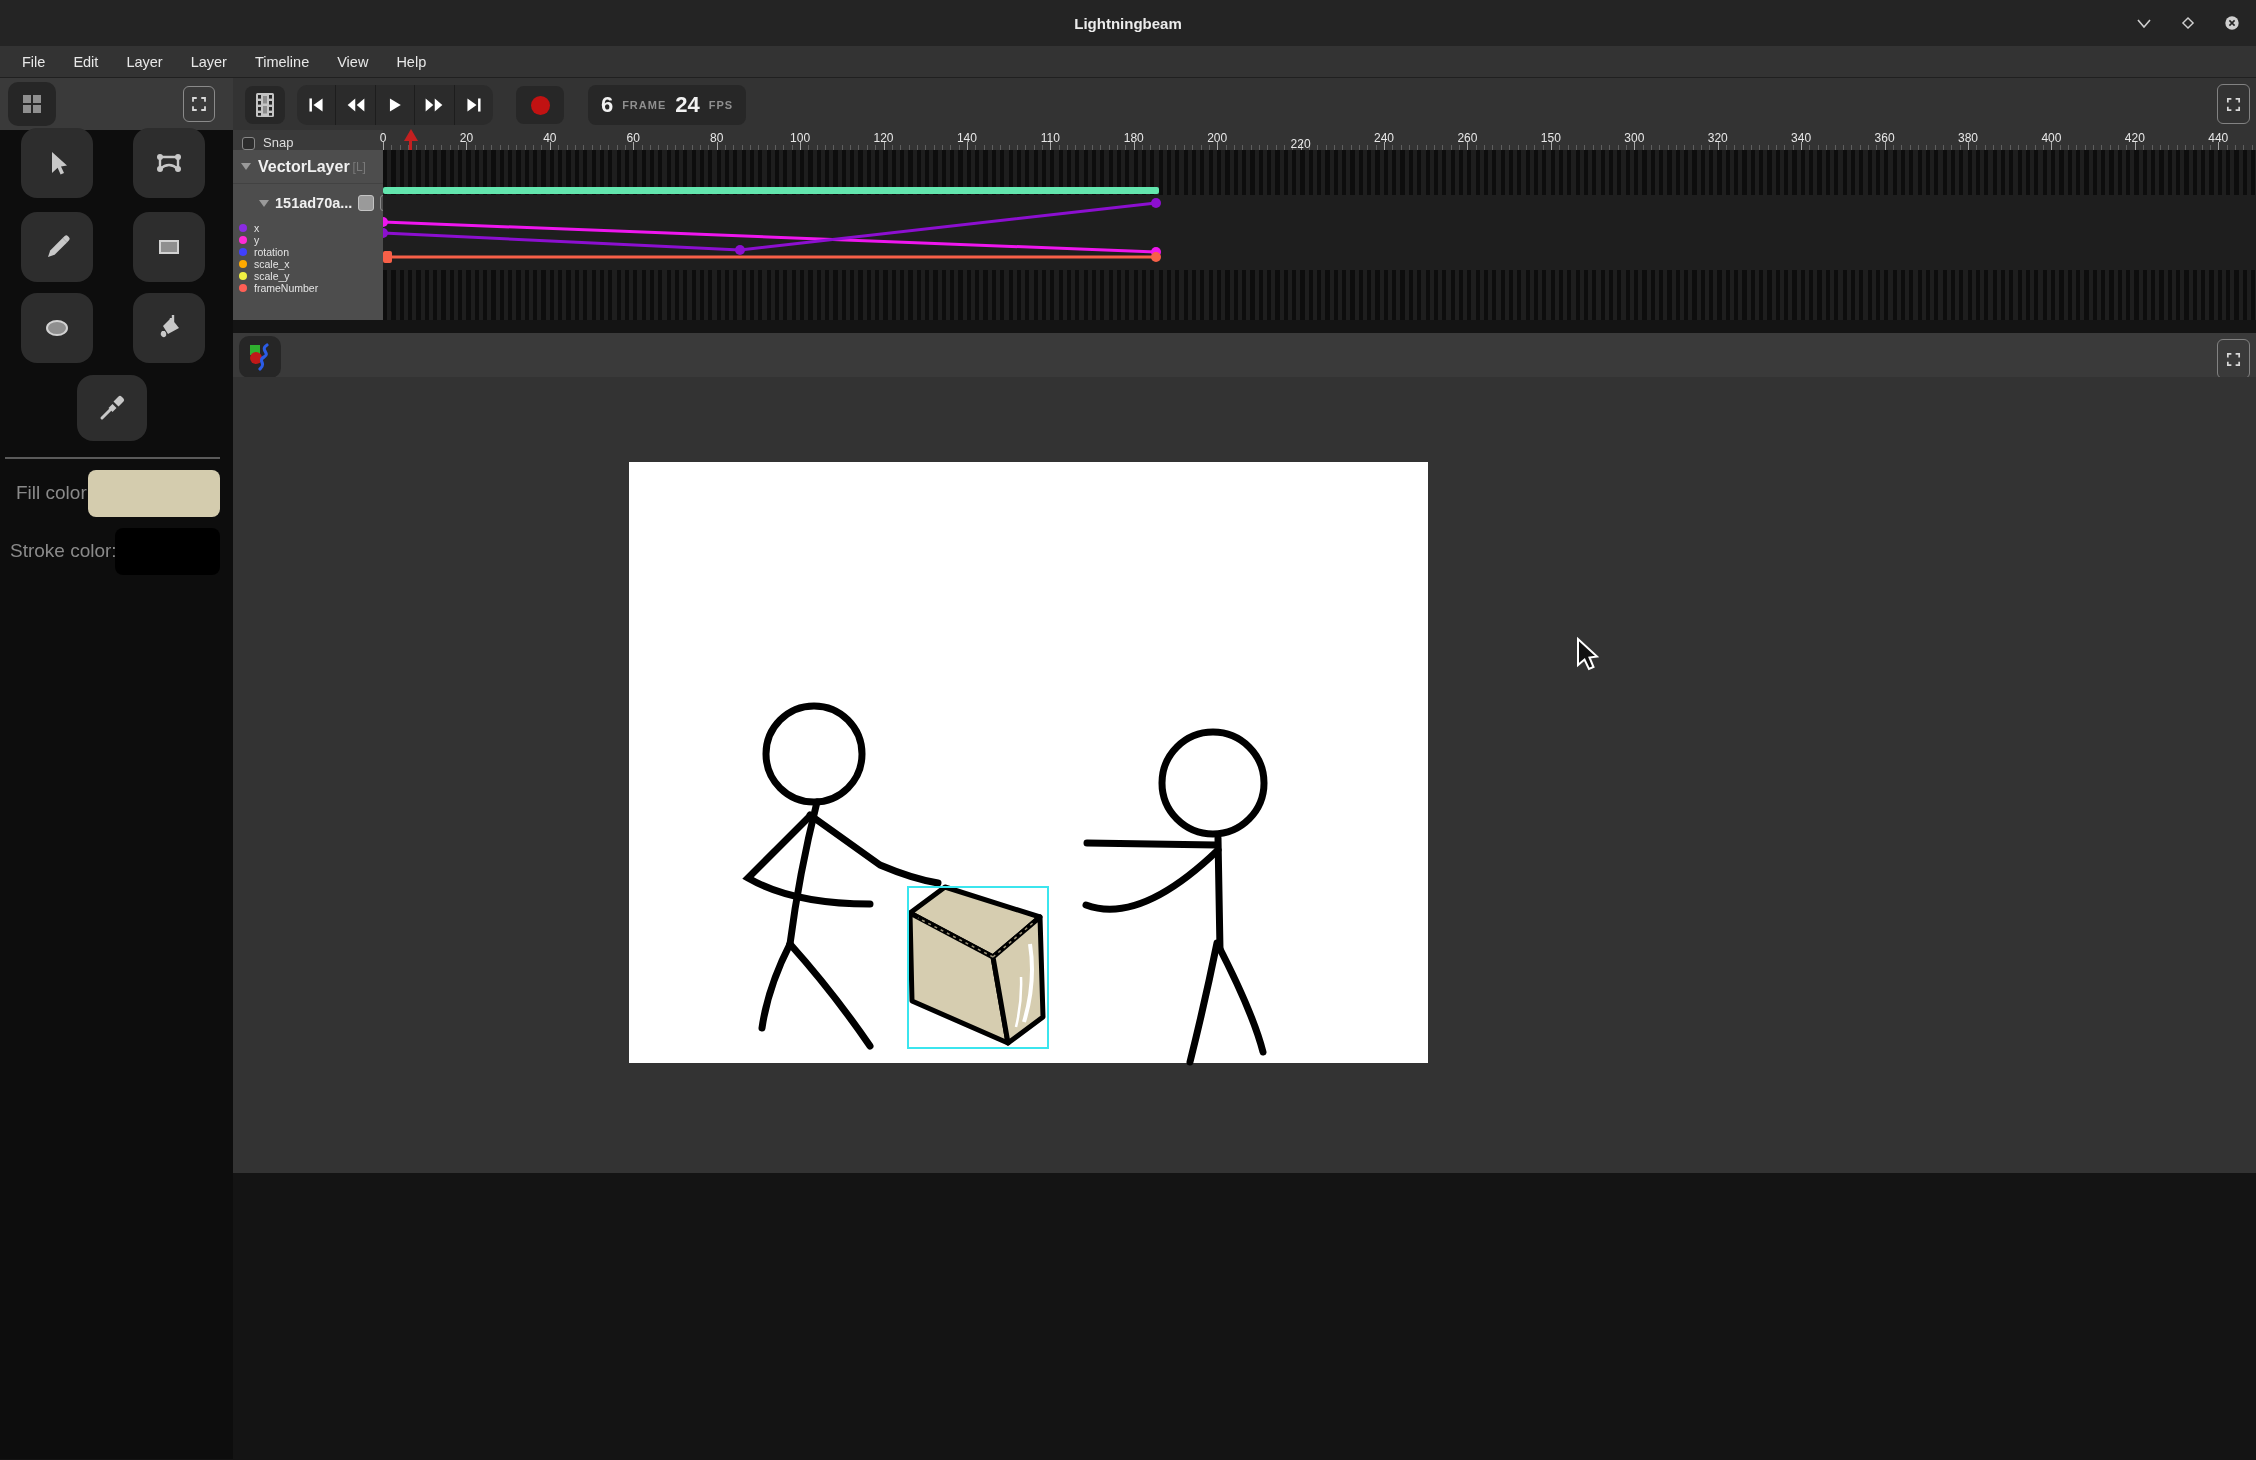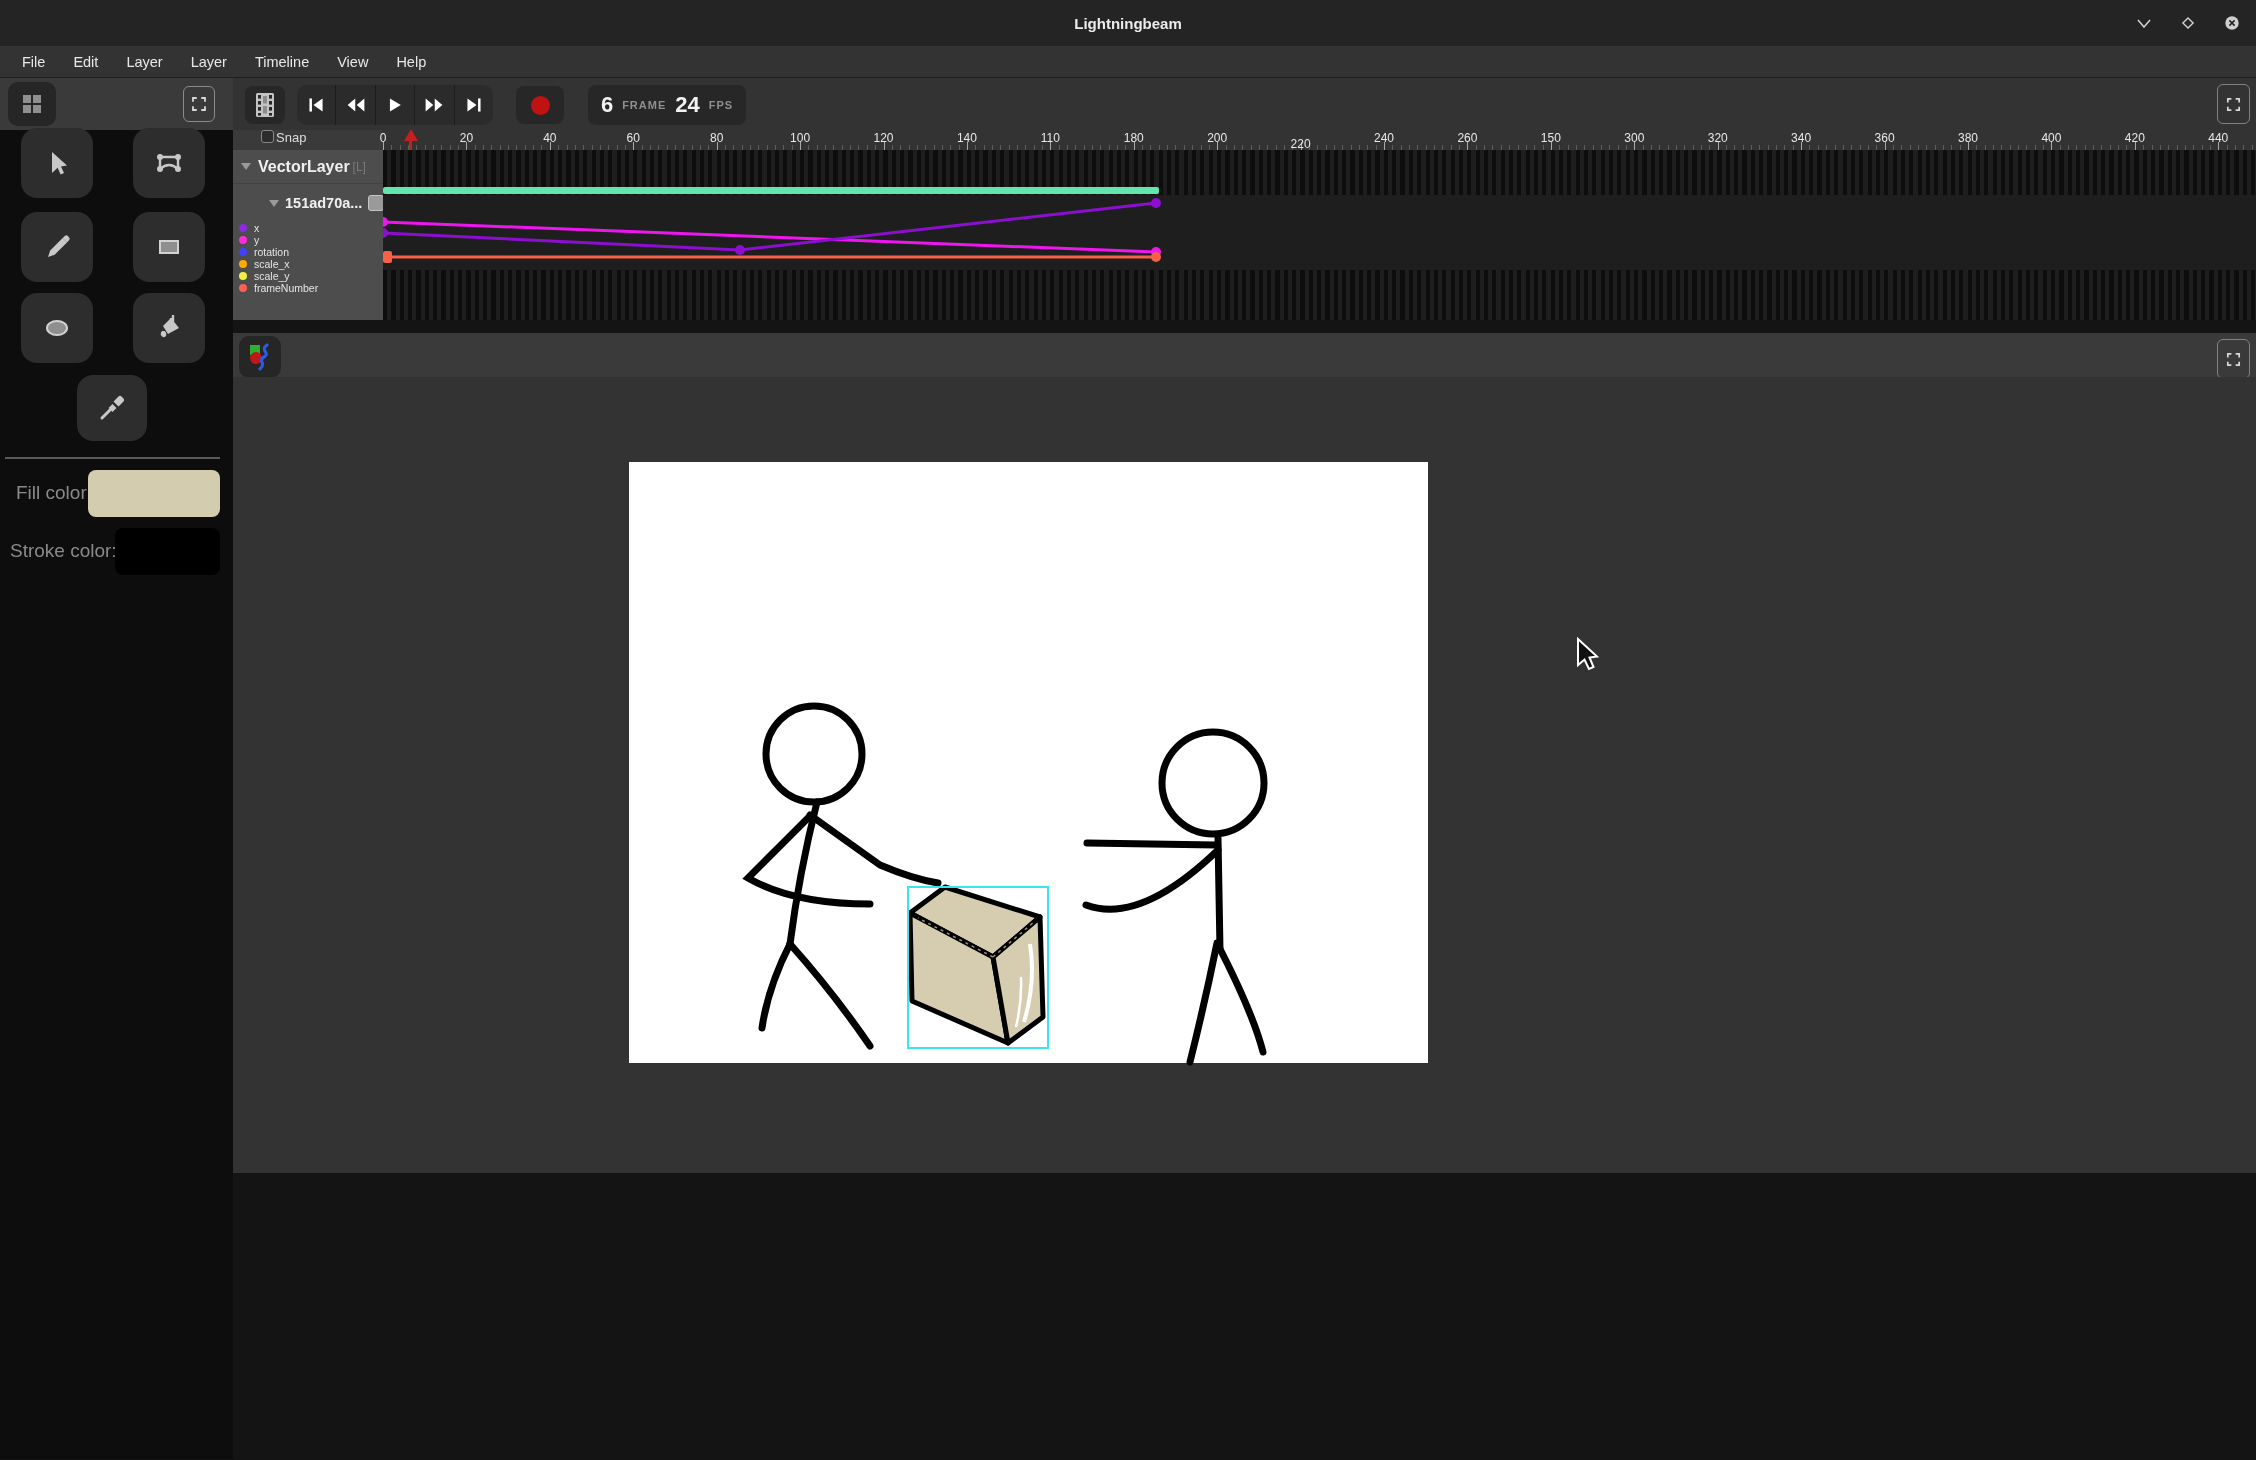--- a/index.html
+++ b/index.html
@@ -48,30 +48,30 @@
   .pb-btn:last-child{border-right:none}
   .record-btn{left:283px;top:8px;width:48px;height:38px}
   .rec-dot{width:19px;height:19px;border-radius:50%;background:#c11212}
   .frame-box{position:absolute;left:355px;top:7px;width:158px;height:40px;background:#272727;border-radius:8px;display:flex;align-items:center;justify-content:center;gap:9px}
   .big-num{font-size:22px;font-weight:bold;color:#f2f2f2}
   .unit{font-size:11px;font-weight:bold;color:#8f8f8f;letter-spacing:1px}
   .panel-expand{position:absolute;right:6px;top:6px;width:33px;height:40px;border:1px solid #828282;border-radius:6px;display:flex;align-items:center;justify-content:center;background:transparent}
 
   .timeline-body{display:flex;height:200px}
   .tl-left{width:150px;flex:none;display:flex;flex-direction:column}
-  .snap-row{height:20px;background:#3a3a3a;display:flex;align-items:flex-start;gap:2px;padding-left:28px;flex:none}
+  .snap-row{height:20px;background:#3a3a3a;display:flex;align-items:flex-end;gap:8px;padding-left:9px;flex:none}
   .checkbox{width:13px;height:13px;border:1.5px solid #888;border-radius:3px;background:#2c2c2c}
   .snap-label{font-size:13px;color:#ddd}
   .layers{flex:1;background:#4d4d4d;position:relative}
   .layers-gap{height:10px;background:#141414;flex:none}
   .layer-row{position:absolute;left:0;top:0;width:100%;height:34px;display:flex;align-items:center;gap:7px;padding-left:8px;border-bottom:1px solid #424242}
   .tri{width:0;height:0;border-left:5px solid transparent;border-right:5px solid transparent;border-top:7px solid #9a9a9a;flex:none}
   .layer-name{font-size:16px;font-weight:bold;color:#f0f0f0;white-space:nowrap}
   .layer-badge{font-size:12px;color:#7a7a7a;margin-left:-4px}
-  .sublayer-row{position:absolute;left:0;top:40px;width:100%;height:26px;display:flex;align-items:center;gap:6px;padding-left:36px}
+  .sublayer-row{position:absolute;left:0;top:40px;width:100%;height:26px;display:flex;align-items:center;gap:6px;padding-left:26px}
   .sublayer-name{font-size:14.5px;font-weight:bold;color:#f0f0f0;white-space:nowrap}
   .mini-btn{width:16px;height:16px;border-radius:3px;flex:none}
   .mini-swatch{background:#9a9a9a;border:1.5px solid #c4c4c4}
   .mini-tilde{border:1.5px solid #8a8a8a;color:#aaa;font-size:11px;line-height:13px;text-align:center;background:transparent}
   .prop-list{position:absolute;left:0;top:72px;width:100%}
   .prop-row{display:flex;align-items:center;gap:7px;padding-left:6px;height:12px}
   .prop-dot{width:8px;height:8px;border-radius:50%;flex:none}
   .prop-label{font-size:10.5px;color:#e4e4e4}
 
   .tl-right{flex:1;display:flex;flex-direction:column;min-width:0;position:relative}

